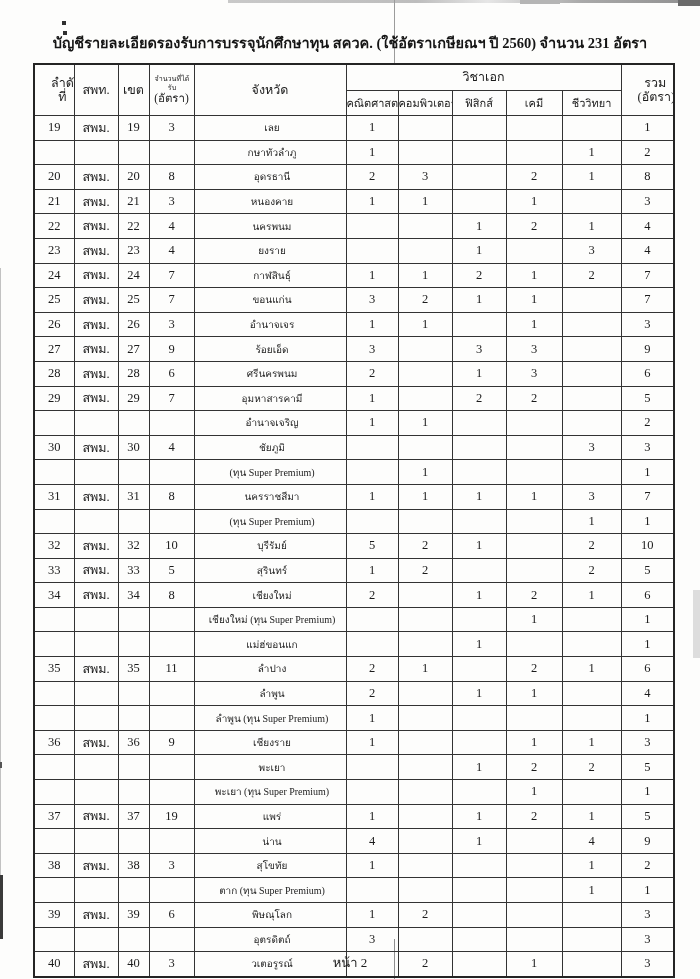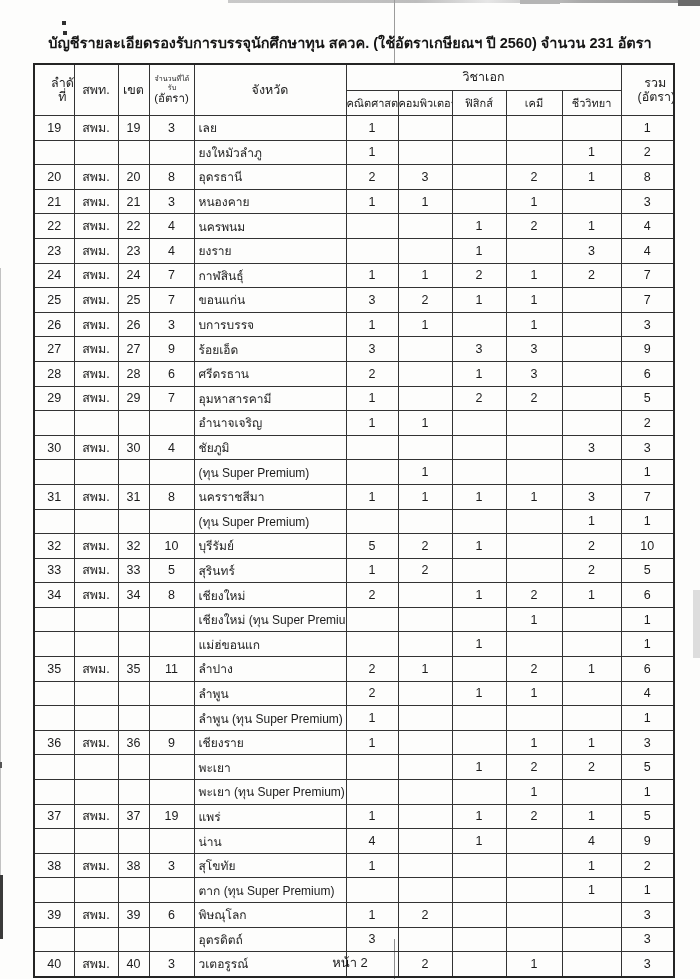--- a/index.html
+++ b/index.html
@@ -2,21 +2,21 @@
 <html><head>
 <meta charset="utf-8">
 <style>
   html, body { margin: 0; padding: 0; background: #ffffff; }
   .page {
     position: relative;
     width: 700px;
     height: 979px;
     background: #fdfdfc;
     overflow: hidden;
-    font-family: Liberation Sans, sans-serif;
+    font-family: Liberation Serif, serif;
     color: #1b1b1b;
   }
   .doc-title {
     position: absolute;
     top: 31px;
     left: 0;
     width: 100%;
     text-align: center;
     font-size: 14.5px;
     font-weight: bold;
@@ -44,23 +44,23 @@
   .th-two-line span { display: block; margin-left: 16px; }
   .th-received .line1 { display: block; font-size: 7.5px; transform: scale(0.95); }
   .th-received .line2 { display: block; font-size: 11.5px; }
   .doc-table td {
     height: 23.6px;
     font-size: 12.5px;
     text-align: center;
     background: transparent;
   }
   .doc-table td.province {
-    text-align: left;
+    text-align: center;
     padding-left: 4px;
-    font-size: 12px;
+    font-size: 10px;
     white-space: nowrap;
   }
   .doc-footer {
     position: absolute;
     top: 952px;
     left: 0;
     width: 100%;
     text-align: center;
     font-size: 13px;
   }
@@ -151,21 +151,21 @@
           <td></td>
           <td></td>
           <td></td>
           <td>1</td>
         </tr>
         <tr>
           <td></td>
           <td></td>
           <td></td>
           <td></td>
-          <td class="province">ยงใหมัวลำภู</td>
+          <td class="province">กษาทัวลำภู</td>
           <td>1</td>
           <td></td>
           <td></td>
           <td></td>
           <td>1</td>
           <td>2</td>
         </tr>
         <tr>
           <td>20</td>
           <td>สพม.</td>
@@ -242,21 +242,21 @@
           <td>1</td>
           <td>1</td>
           <td></td>
           <td>7</td>
         </tr>
         <tr>
           <td>26</td>
           <td>สพม.</td>
           <td>26</td>
           <td>3</td>
-          <td class="province">บการบรรจ</td>
+          <td class="province">อำนาจเจร</td>
           <td>1</td>
           <td>1</td>
           <td></td>
           <td>1</td>
           <td></td>
           <td>3</td>
         </tr>
         <tr>
           <td>27</td>
           <td>สพม.</td>
@@ -268,21 +268,21 @@
           <td>3</td>
           <td>3</td>
           <td></td>
           <td>9</td>
         </tr>
         <tr>
           <td>28</td>
           <td>สพม.</td>
           <td>28</td>
           <td>6</td>
-          <td class="province">ศรีดรธาน</td>
+          <td class="province">ศรีนครพนม</td>
           <td>2</td>
           <td></td>
           <td>1</td>
           <td>3</td>
           <td></td>
           <td>6</td>
         </tr>
         <tr>
           <td>29</td>
           <td>สพม.</td>

